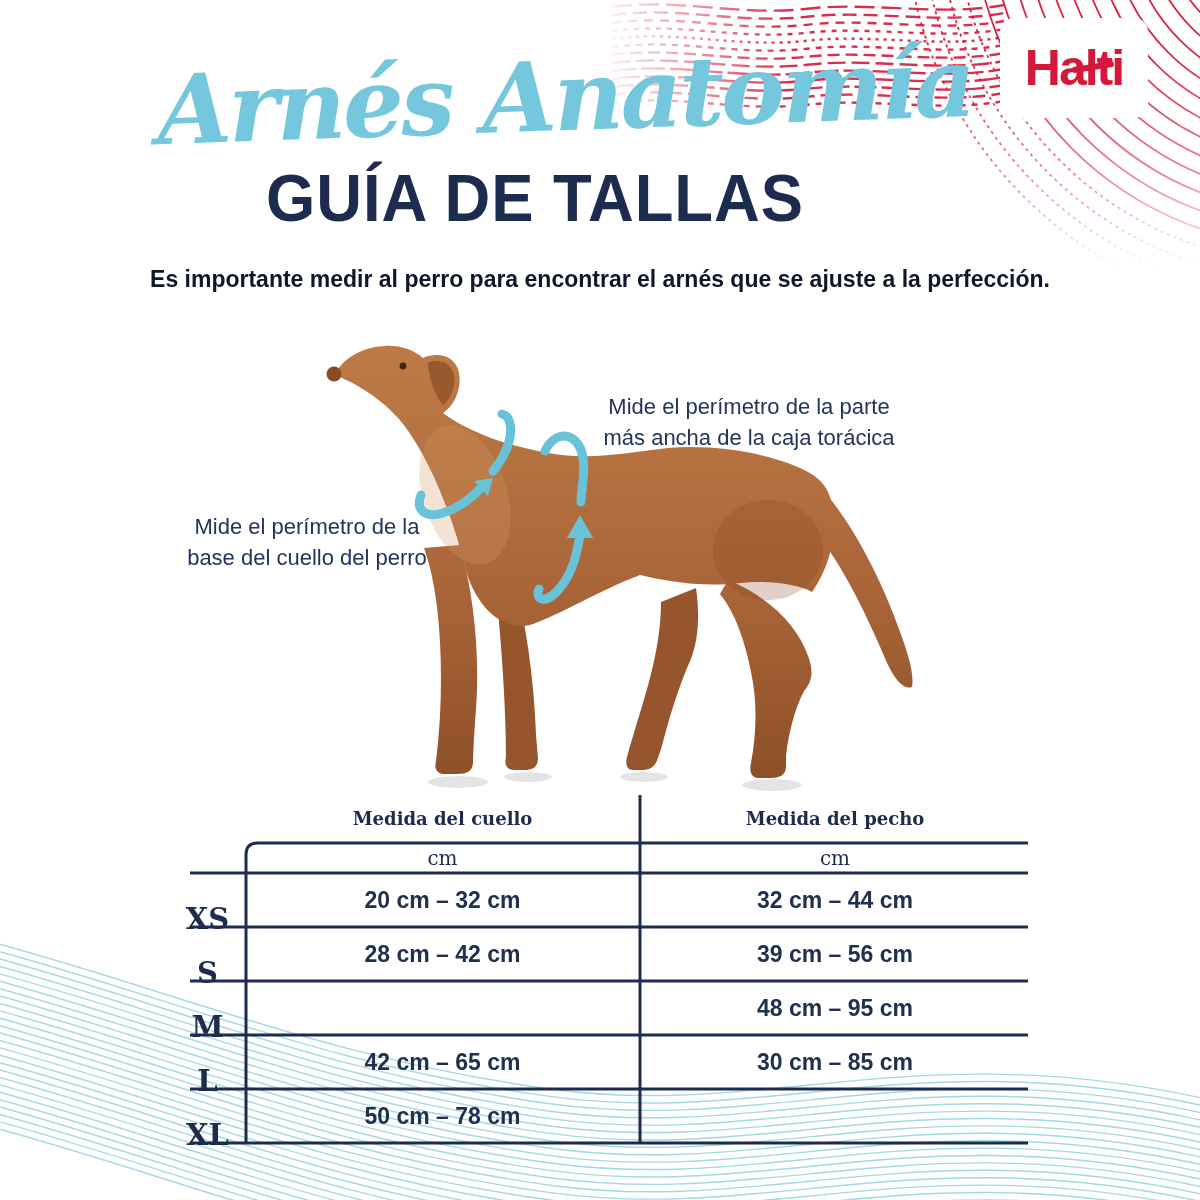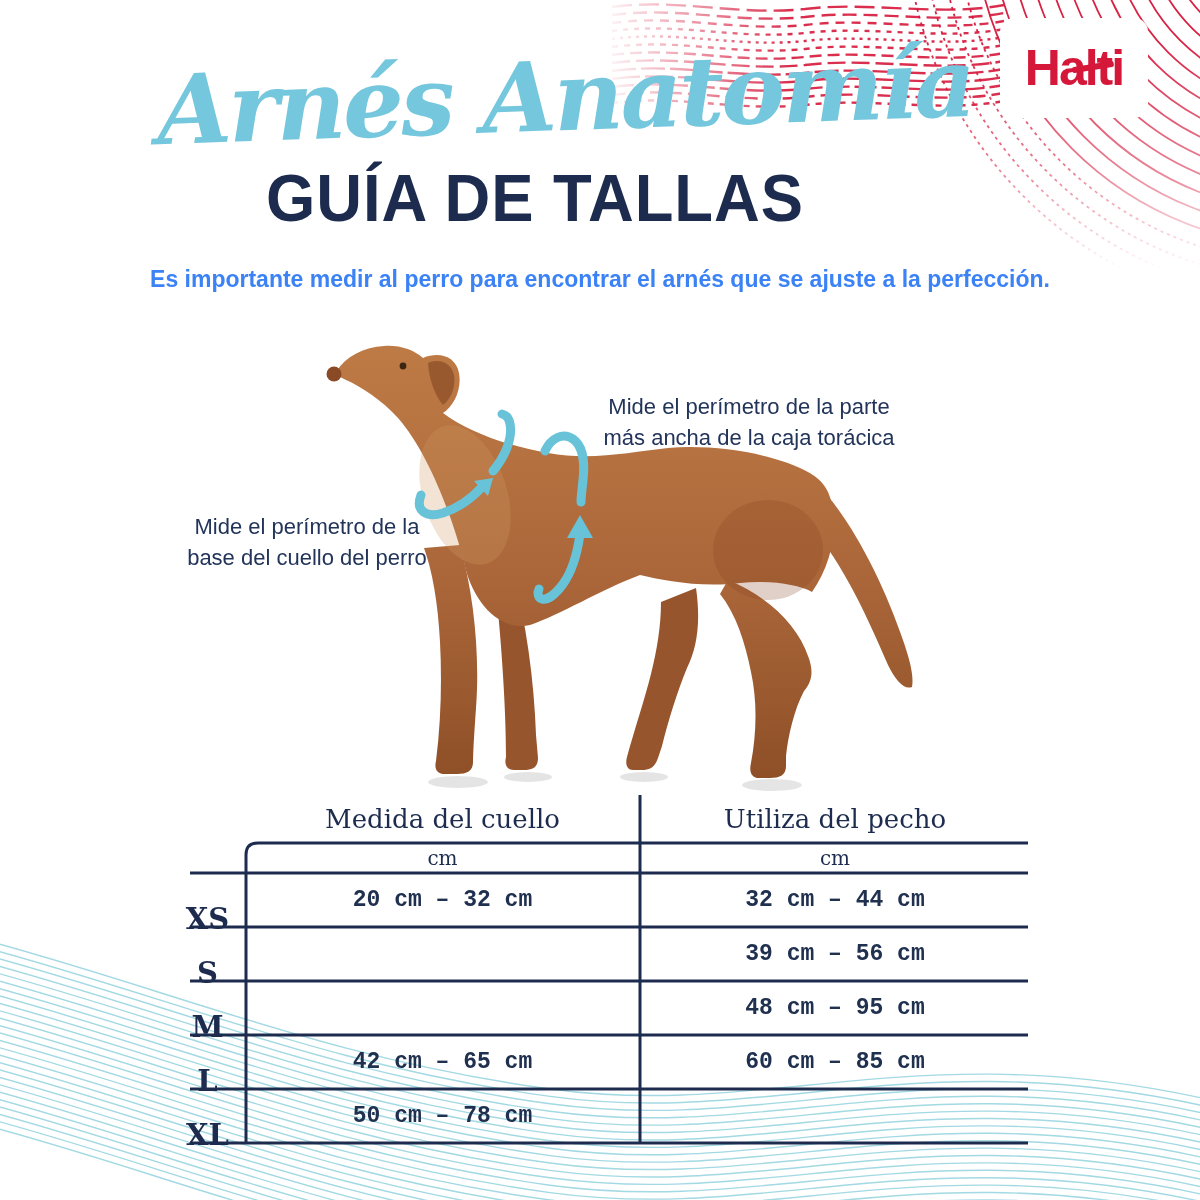--- a/index.html
+++ b/index.html
@@ -15,31 +15,31 @@
   #logo-text{color:#d5173a;font-weight:bold;font-size:50px;letter-spacing:-2px;position:relative;}
   #logo-bar{position:absolute;left:72px;top:46px;width:42px;height:6px;background:#d5173a;
             transform:rotate(-9deg);border-radius:2px;}
   
   #title-script{left:0;top:44px;width:1130px;text-align:center;
     font-family:"DejaVu Serif",serif;font-style:italic;font-weight:bold;
     font-size:96px;color:#74c7dc;transform:rotate(-2deg);letter-spacing:-3px;line-height:1.1;}
   #title-main{left:0;top:164px;width:1070px;text-align:center;font-weight:700;
     font-size:66px;color:#1d2c4e;letter-spacing:1px;transform:scaleX(.96);line-height:1.05;}
   #intro{left:0;top:262px;width:1200px;text-align:center;font-weight:700;font-size:23px;
-    color:#3b82f6;line-height:1.5;}
+    color:#0f172a;line-height:1.5;}
   
   #dog-svg{left:300px;top:330px;width:640px;height:470px;}
   .note{font-size:22px;color:#22345a;line-height:1.4;font-weight:500;}
   #chest-note{left:584px;top:392px;width:330px;text-align:center;}
   #neck-note{left:178px;top:512px;width:258px;text-align:center;}
   
   #size-table{left:170px;top:795px;width:860px;height:352px;}
   #table-lines{position:absolute;left:0;top:0;}
-  .tcell{position:absolute;text-align:center;color:#1d2c4e;font-family:Liberation Mono, monospace;}
-  .thead{font-family:"DejaVu Serif",serif;font-weight:normal;font-size:26px;height:40px;line-height:40px;top:4px;}
+  .tcell{position:absolute;text-align:center;color:#1d2c4e;}
+  .thead{font-family:"DejaVu Serif",serif;font-weight:bold;font-size:18px;height:40px;line-height:40px;top:4px;}
   .tunit{font-family:"DejaVu Serif",serif;font-weight:normal;font-size:20px;height:28px;line-height:28px;top:49px;}
   .tsize{font-family:"DejaVu Serif",serif;font-weight:bold;font-size:29px;left:0;width:75px;height:54px;line-height:54px;margin-top:19px;}
   .tval{font-weight:700;font-size:23px;height:54px;line-height:54px;color:#20304f;}
   .col-neck{left:75px;width:395px;}
   .col-chest{left:470px;width:390px;}
 </style>
 </head>
 <body>
 
 <div id="canvas">
@@ -197,35 +197,36 @@
         <path d="M858,48 H88 Q76,48 76,60 V349"></path>
         <path d="M20,78 H858"></path>
         <path d="M20,132 H858"></path>
         <path d="M20,186 H858"></path>
         <path d="M20,240 H858"></path>
         <path d="M20,294 H858"></path>
         <path d="M20,348 H858"></path>
       </g>
     </svg>
     <div class="tcell thead col-neck">Medida del cuello</div>
-    <div class="tcell thead col-chest">Utiliza del pecho</div>
+    <div class="tcell thead col-chest">Medida del pecho</div>
     <div class="tcell tunit col-neck">cm</div>
     <div class="tcell tunit col-chest">cm</div>
 
     <div class="tcell tsize" style="top:78px">XS</div>
     <div class="tcell tval col-neck" style="top:78px">20 cm – 32 cm</div>
     <div class="tcell tval col-chest" style="top:78px">32 cm – 44 cm</div>
 
     <div class="tcell tsize" style="top:132px">S</div>
+    <div class="tcell tval col-neck" style="top:132px">28 cm – 42 cm</div>
     <div class="tcell tval col-chest" style="top:132px">39 cm – 56 cm</div>
 
     <div class="tcell tsize" style="top:186px">M</div>
     <div class="tcell tval col-chest" style="top:186px">48 cm – 95 cm</div>
 
     <div class="tcell tsize" style="top:240px">L</div>
     <div class="tcell tval col-neck" style="top:240px">42 cm – 65 cm</div>
-    <div class="tcell tval col-chest" style="top:240px">60 cm – 85 cm</div>
+    <div class="tcell tval col-chest" style="top:240px">30 cm – 85 cm</div>
 
     <div class="tcell tsize" style="top:294px">XL</div>
     <div class="tcell tval col-neck" style="top:294px">50 cm – 78 cm</div>
   </div>
 
 </div>
 
 </body></html>

